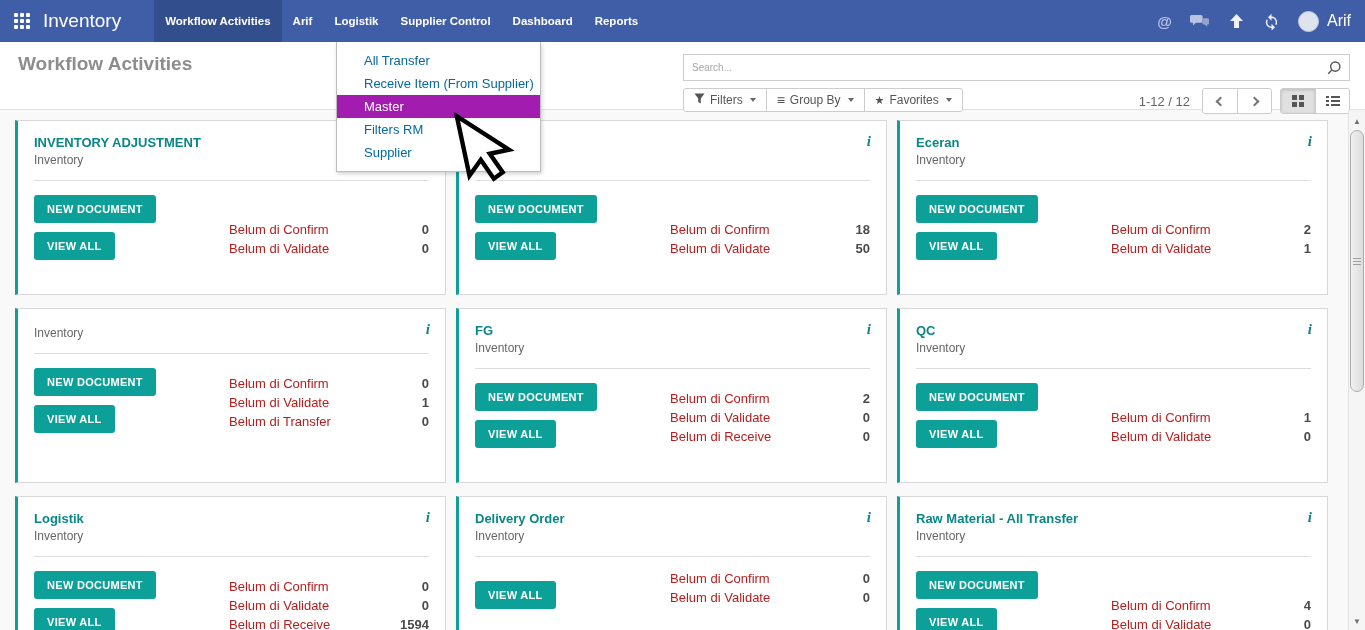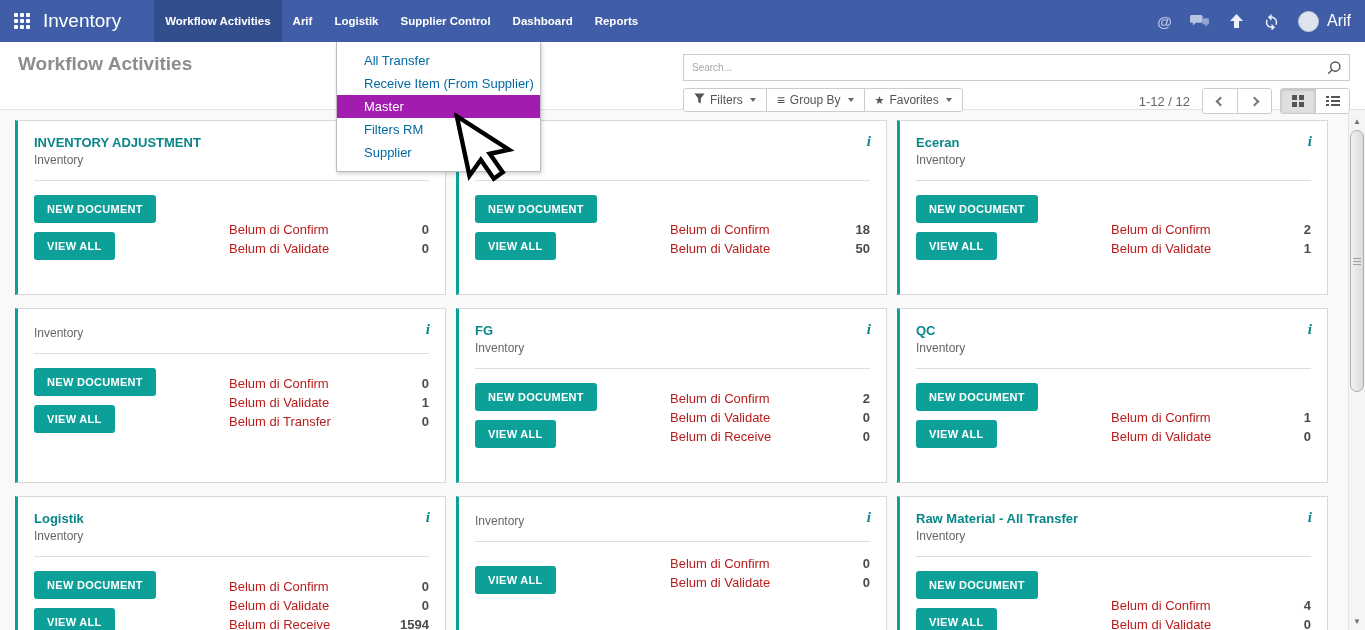--- a/index.html
+++ b/index.html
@@ -362,20 +362,21 @@
           </div>
         <div class="stat-row">
             <a class="stat-label">Belum di Receive</a>
             <span class="stat-value">1594</span>
           </div>
       </div>
     </div>
   </section>
 
   <section class="card">
+    <a class="card-title">Delivery Order</a>
     <div class="card-subtitle">Inventory</div>
     <span class="info-icon">i</span>
     <hr class="card-divider">
     <div class="card-body">
       <div class="card-buttons">
 
         <button class="btn-teal">VIEW ALL</button>
       </div>
       <div class="card-stats">
         <div class="stat-row">

